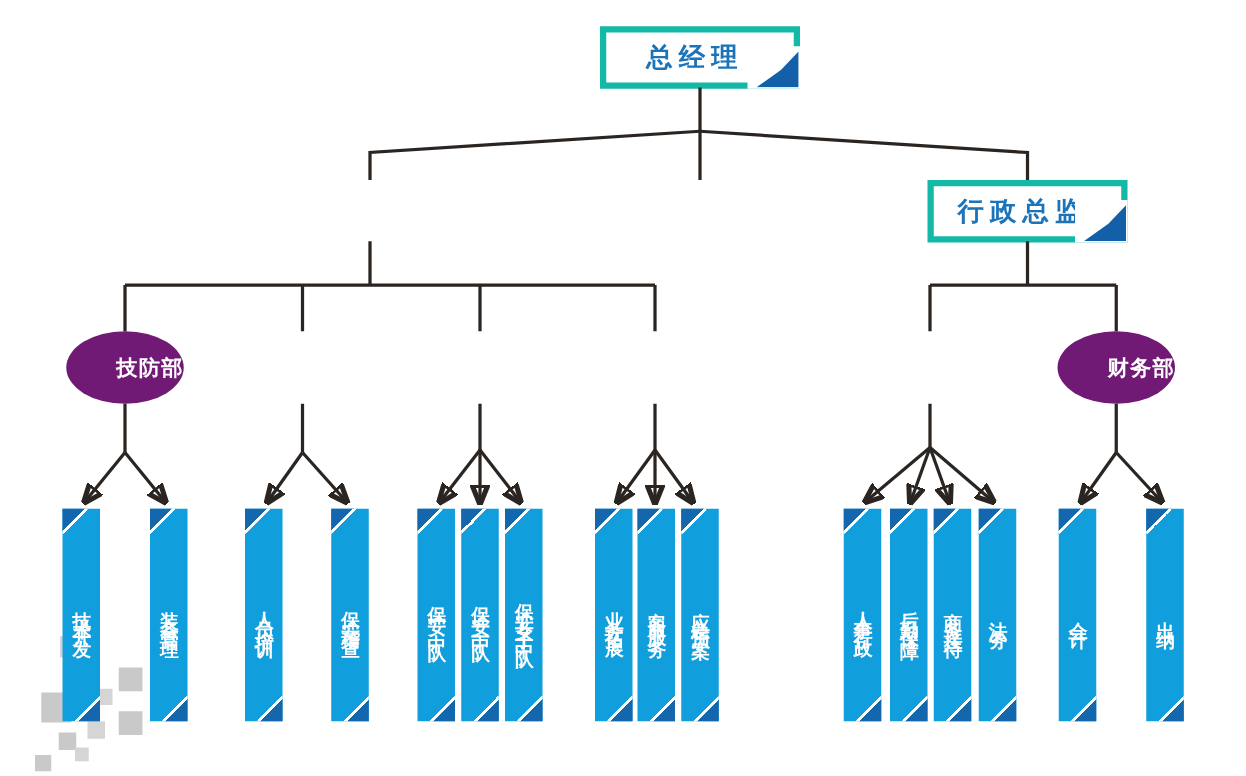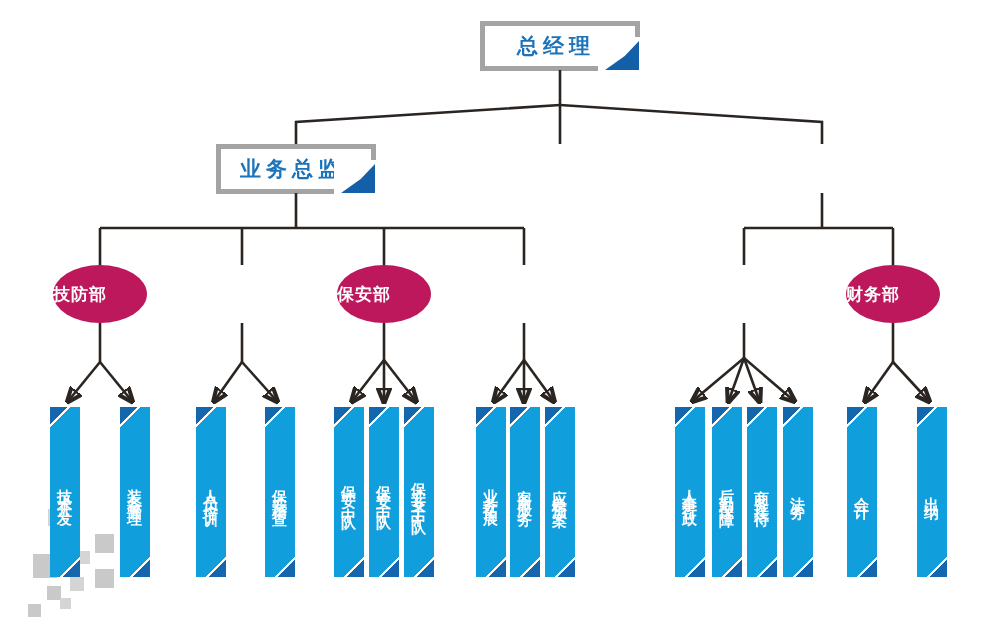--- a/index.html
+++ b/index.html
@@ -7,39 +7,39 @@
     position:relative;width:997px;height:621px;background:#ffffff;overflow:hidden;
     font-family:"Liberation Sans",sans-serif;
   }
   
   .wires{position:absolute;left:0;top:0;z-index:3;pointer-events:none;}
   .wires path,.wires line{stroke:#2b2522;stroke-width:2.6;fill:none;}
 
   
   .tag{
     position:absolute;z-index:2;width:160px;height:50px;box-sizing:border-box;
-    background:#ffffff;border:5px solid #a3a3a3;
+    background:#ffffff;border:5px solid #14b8a6;
     display:flex;align-items:center;justify-content:center;
   }
   .tag::before{ 
     content:"";position:absolute;right:-5px;bottom:-5px;width:42px;height:34px;background:#ffffff;
   }
   .tag::after{ 
     content:"";position:absolute;right:-4px;bottom:-4px;width:34px;height:29px;background:#1360a8;
     clip-path:polygon(100% 0%, 58% 52%, 0% 100%, 100% 100%);
   }
   .tag .lbl{
     font-size:21px;font-weight:bold;color:#1b73ba;letter-spacing:5px;
     white-space:nowrap;padding-right:8px;
   }
 
   
   .dept{
     position:absolute;z-index:2;top:265px;width:94px;height:58px;border-radius:50%;
-    background:#be185d;display:flex;align-items:center;justify-content:flex-start;
+    background:#701a75;display:flex;align-items:center;justify-content:flex-end;
   }
   .dept .lbl{color:#ffffff;font-weight:bold;font-size:17px;letter-spacing:1px;white-space:nowrap;}
 
   
   .bar{
     position:absolute;z-index:2;top:407px;width:30px;height:170px;background:#109edc;
     display:flex;align-items:center;justify-content:center;
   }
   .bar::before{
     content:"";position:absolute;top:0;left:0;width:20px;height:20px;
@@ -115,29 +115,26 @@
 
     <path d="M893,323 V362"></path>
     <line x1="893" y1="362" x2="866" y2="400" marker-end="url(#arw)"></line>
     <line x1="893" y1="362" x2="928" y2="400" marker-end="url(#arw)"></line>
   </svg>
 
   <div class="tag" style="left:480px;top:21px;">
     <span class="lbl">总经理</span>
   </div>
 
-  <div class="tag" style="left:216px;top:144px;">
-    <span class="lbl">业务总监</span>
+  <div class="tag" style="left:742px;top:144px;">
+    <span class="lbl">行政总监</span>
   </div>
 
   <div class="dept" style="left:53px;">
     <span class="lbl">技防部</span>
-  </div>
-  <div class="dept" style="left:337px;">
-    <span class="lbl">保安部</span>
   </div>
   <div class="dept" style="left:846px;">
     <span class="lbl">财务部</span>
   </div>
 
   <div class="bar" style="left:50px;">
     <span class="vlbl">技术开发</span>
   </div>
   <div class="bar" style="left:120px;">
     <span class="vlbl">装备管理</span>

